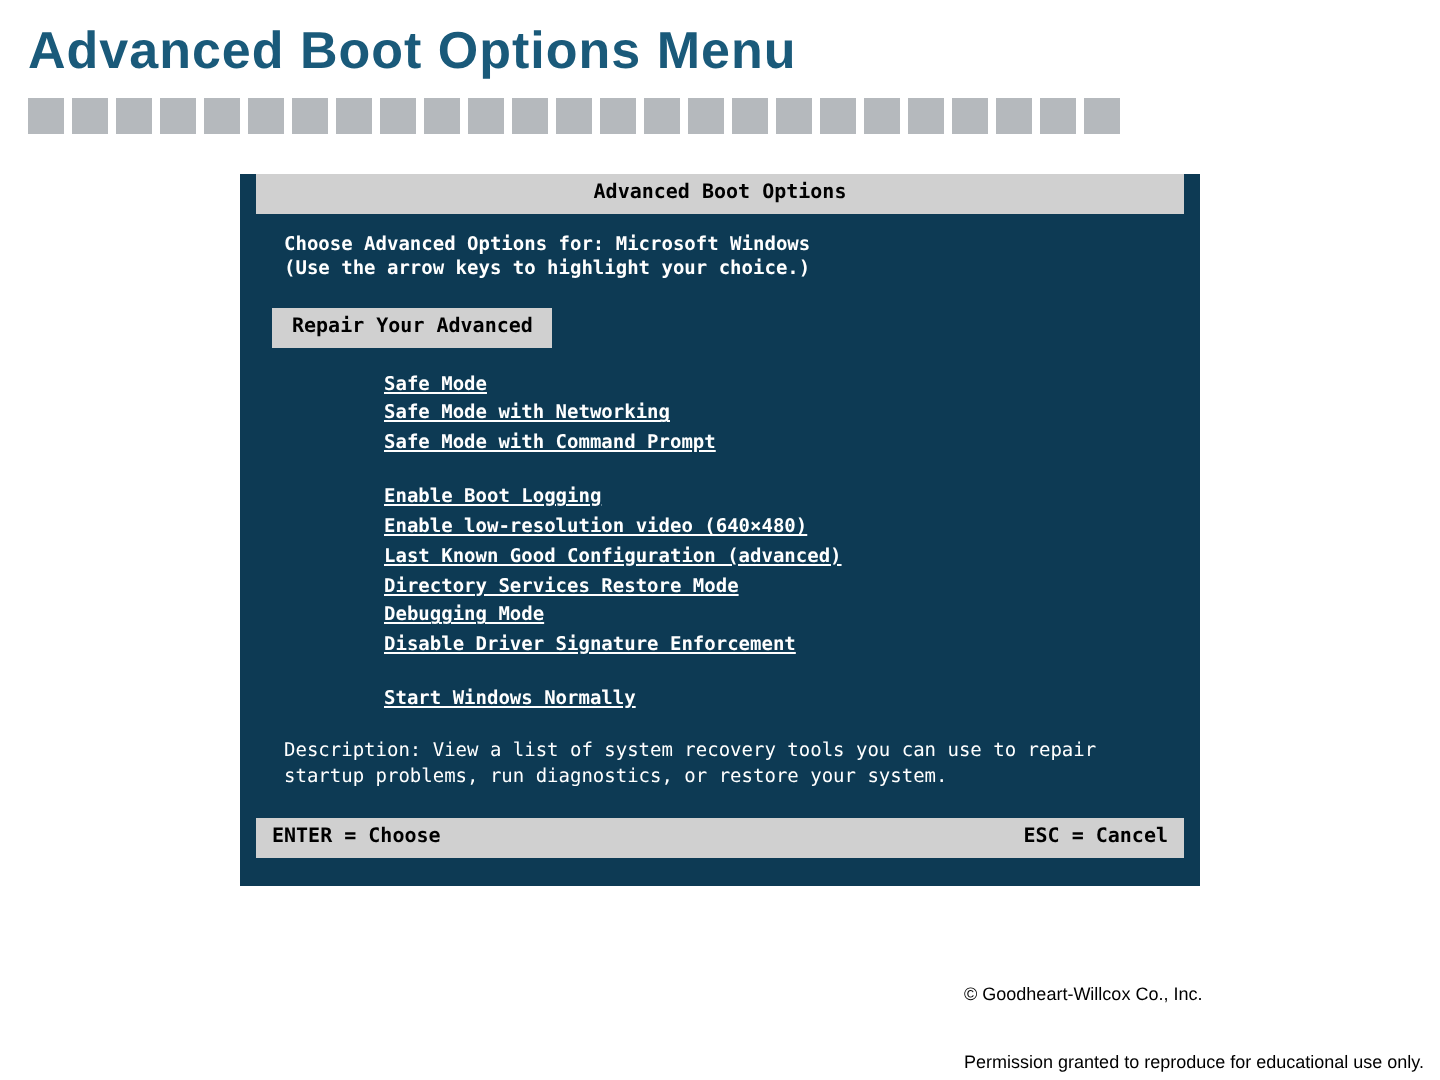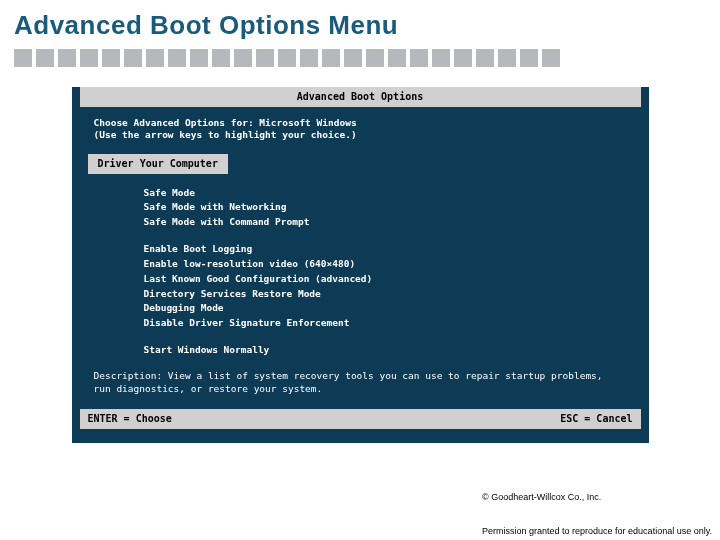--- a/index.html
+++ b/index.html
@@ -22,21 +22,21 @@
       display: flex;
       gap: 4px;
       padding: 0 14px 10px;
     }
     .divider span {
       width: 18px;
       height: 18px;
       background: #b5b9bd;
     }
     .boot-screen {
-      width: 577px;
+      width: 480px;
       margin: 10px auto 12px;
       background: #0d3a54;
       padding: 0 0 14px 0;
       font-family: 'Lucida Console','Consolas',monospace;
       font-size: 9.5px;
       color: #fff;
       line-height: 1.35;
     }
     .boot-header {
       background: #d0d0d0;
@@ -52,21 +52,21 @@
     .selected {
       display: inline-block;
       background: #d0d0d0;
       color: #000;
       padding: 3px 10px;
       font-weight: bold;
       margin: 0 0 12px -6px;
       font-size: 10px;
     }
     .opt-group { margin-left: 50px; margin-bottom: 12px; }
-    .opt-item { font-weight: bold; padding: 1px 0; white-space: nowrap; }
+    .opt-item { font-weight: bold; padding: 1px 0; white-space: nowrap; text-decoration: underline; }
     .desc { font-weight: normal; margin: 6px 0 10px; padding-right: 30px; }
     .boot-footer {
       background: #d0d0d0;
       color: #000;
       font-weight: bold;
       padding: 3px 8px;
       margin: 0 8px;
       display: flex;
       justify-content: space-between;
       font-size: 10px;
@@ -115,21 +115,21 @@
     <span></span>
 </div>
 
 <div class="boot-screen">
   <div class="boot-header">Advanced Boot Options</div>
   <div class="boot-body">
     <div class="boot-instr">
       <div>Choose Advanced Options for: Microsoft Windows</div>
       <div>(Use the arrow keys to highlight your choice.)</div>
     </div>
-    <div class="selected">Driver Your Computer</div>
+    <div class="selected">Repair Your Advanced</div>
     <div class="opt-group">
       <div class="opt-item">Safe Mode</div>
       <div class="opt-item">Safe Mode with Networking</div>
       <div class="opt-item">Safe Mode with Command Prompt</div>
     </div>
     <div class="opt-group">
       <div class="opt-item">Enable Boot Logging</div>
       <div class="opt-item">Enable low-resolution video (640×480)</div>
       <div class="opt-item">Last Known Good Configuration (advanced)</div>
       <div class="opt-item">Directory Services Restore Mode</div>

